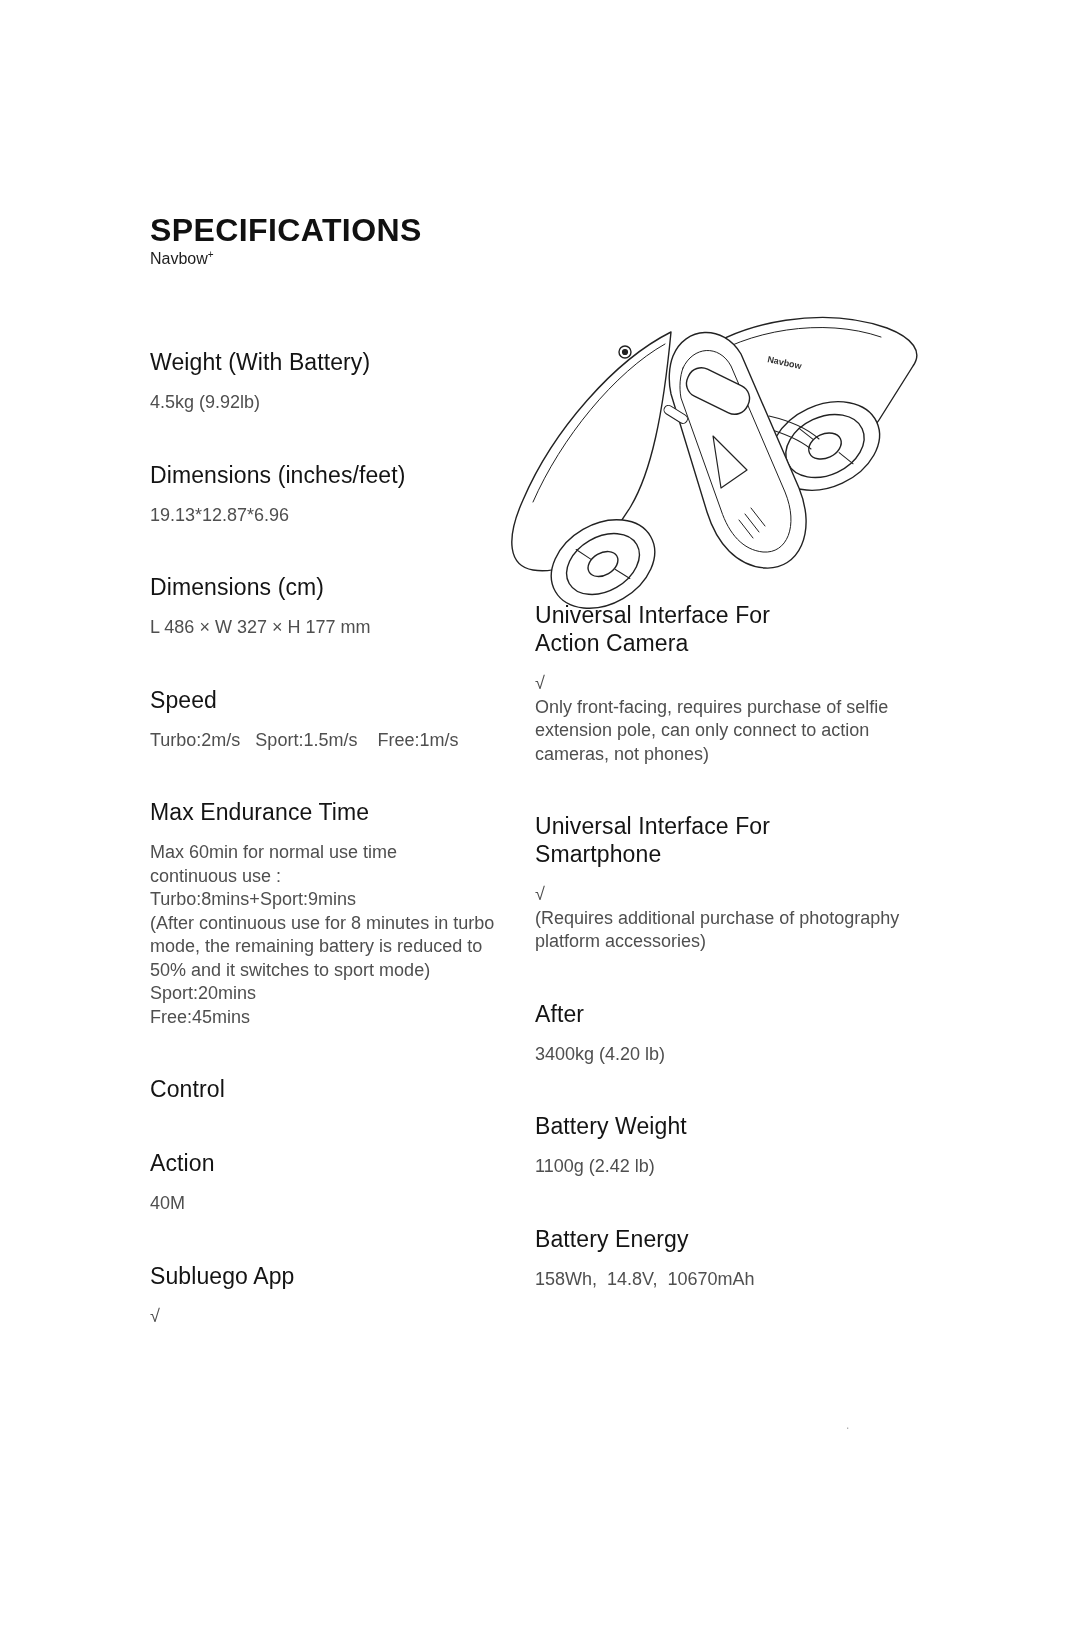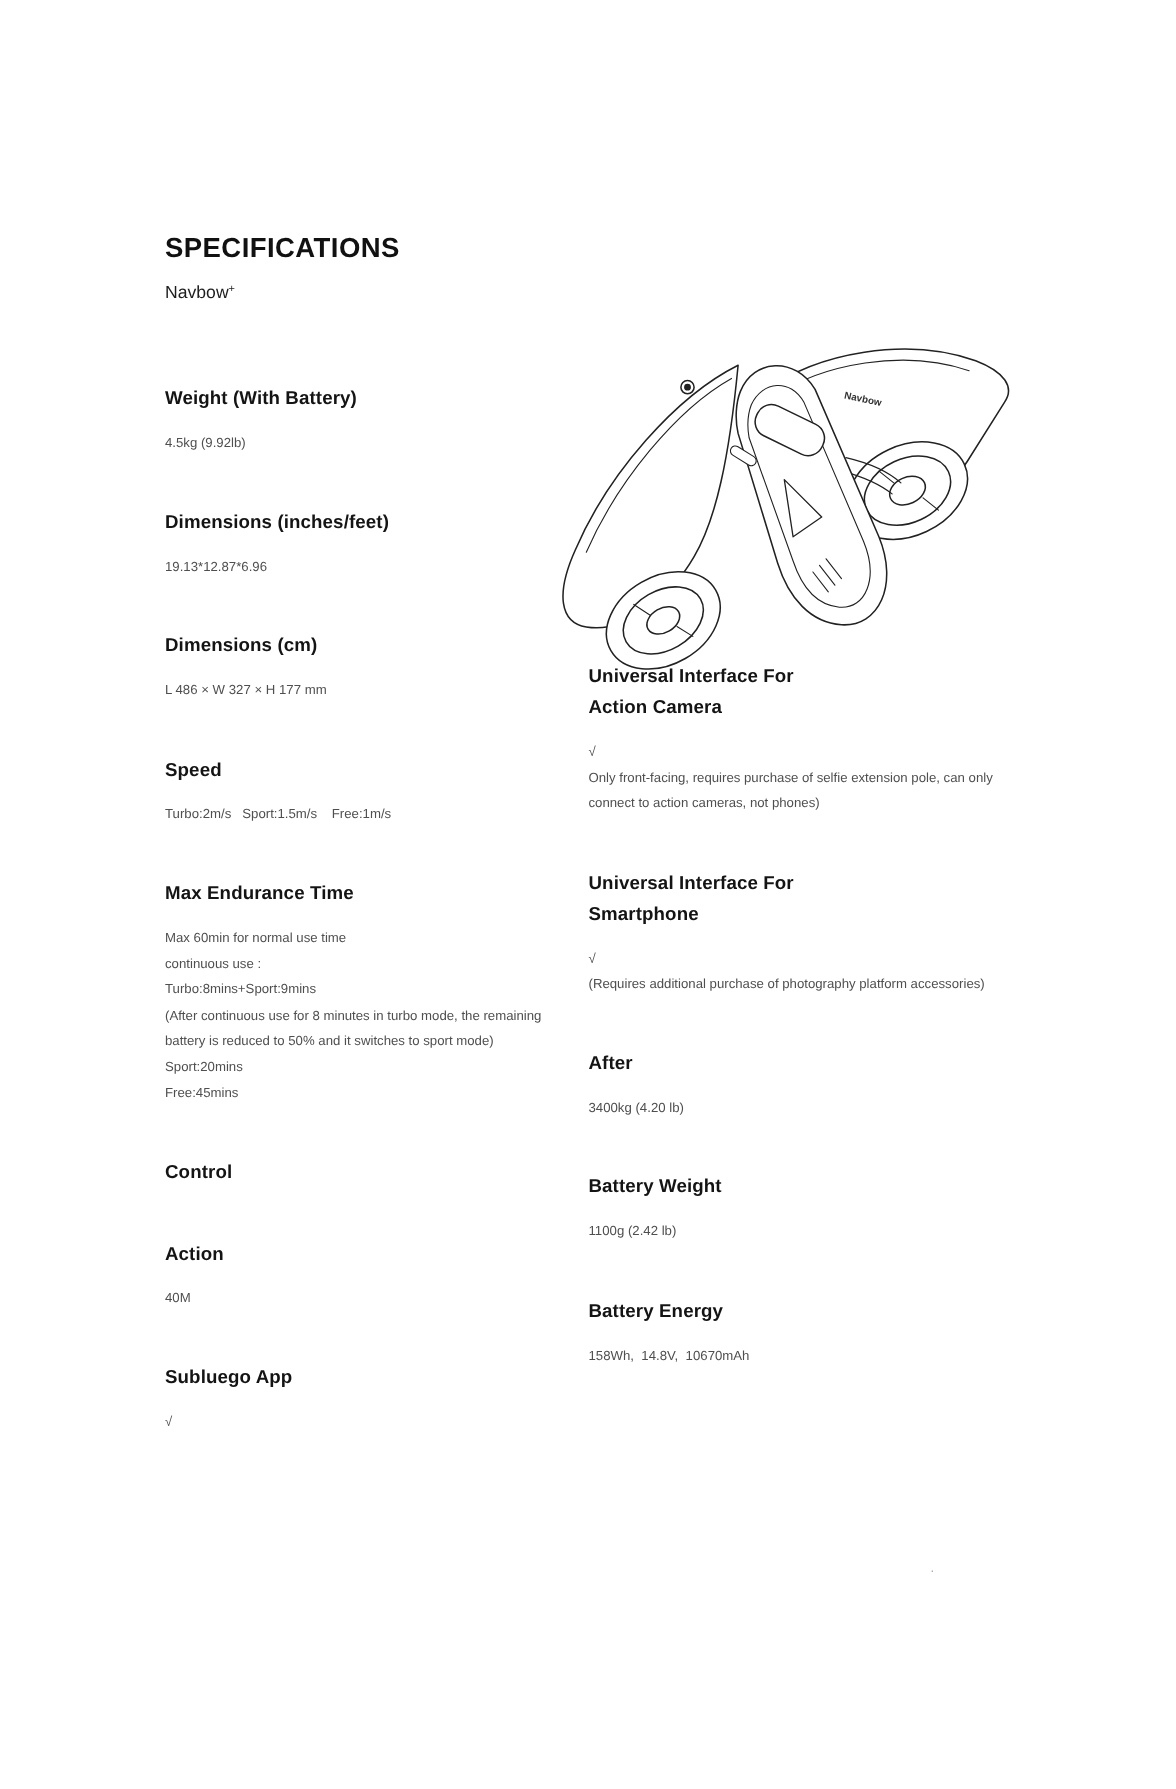--- a/index.html
+++ b/index.html
@@ -6,48 +6,47 @@
   html, body { width: 1069px; height: 1626px; }
   body {
     position: relative;
     background: #ffffff;
     font-family: "Liberation Sans", "DejaVu Sans", sans-serif;
     color: #161616;
     overflow: hidden;
   }
   .page-header { position: absolute; left: 150px; top: 212px; width: 500px; }
   .page-title {
-    font-size: 25px;
+    font-size: 32px;
     font-weight: 800;
     letter-spacing: 0.4px;
     color: #111111;
   }
   .page-subtitle {
-    margin-top: 16px;
     font-size: 16px;
     color: #1d1d1d;
   }
   .page-subtitle sup { font-size: 10px; vertical-align: super; }
 
   .col { position: absolute; }
   .col-left  { left: 150px; top: 348px; width: 362px; }
   .col-right { left: 535px; top: 601px; width: 374px; }
 
   .section { margin-bottom: 46px; }
   .section h2 {
-    font-size: 17px;
-    font-weight: 700;
+    font-size: 23px;
+    font-weight: 400;
     line-height: 28px;
     color: #141414;
     margin-bottom: 15px;
     white-space: pre-line;
     letter-spacing: 0.1px;
   }
   .section .body {
-    font-size: 12px;
+    font-size: 18px;
     line-height: 23.5px;
     color: #4f4f4f;
     white-space: pre-wrap;
   }
 
   figure.illustration {
     position: absolute;
     left: 487px; top: 298px;
     width: 432px; height: 322px;
   }

